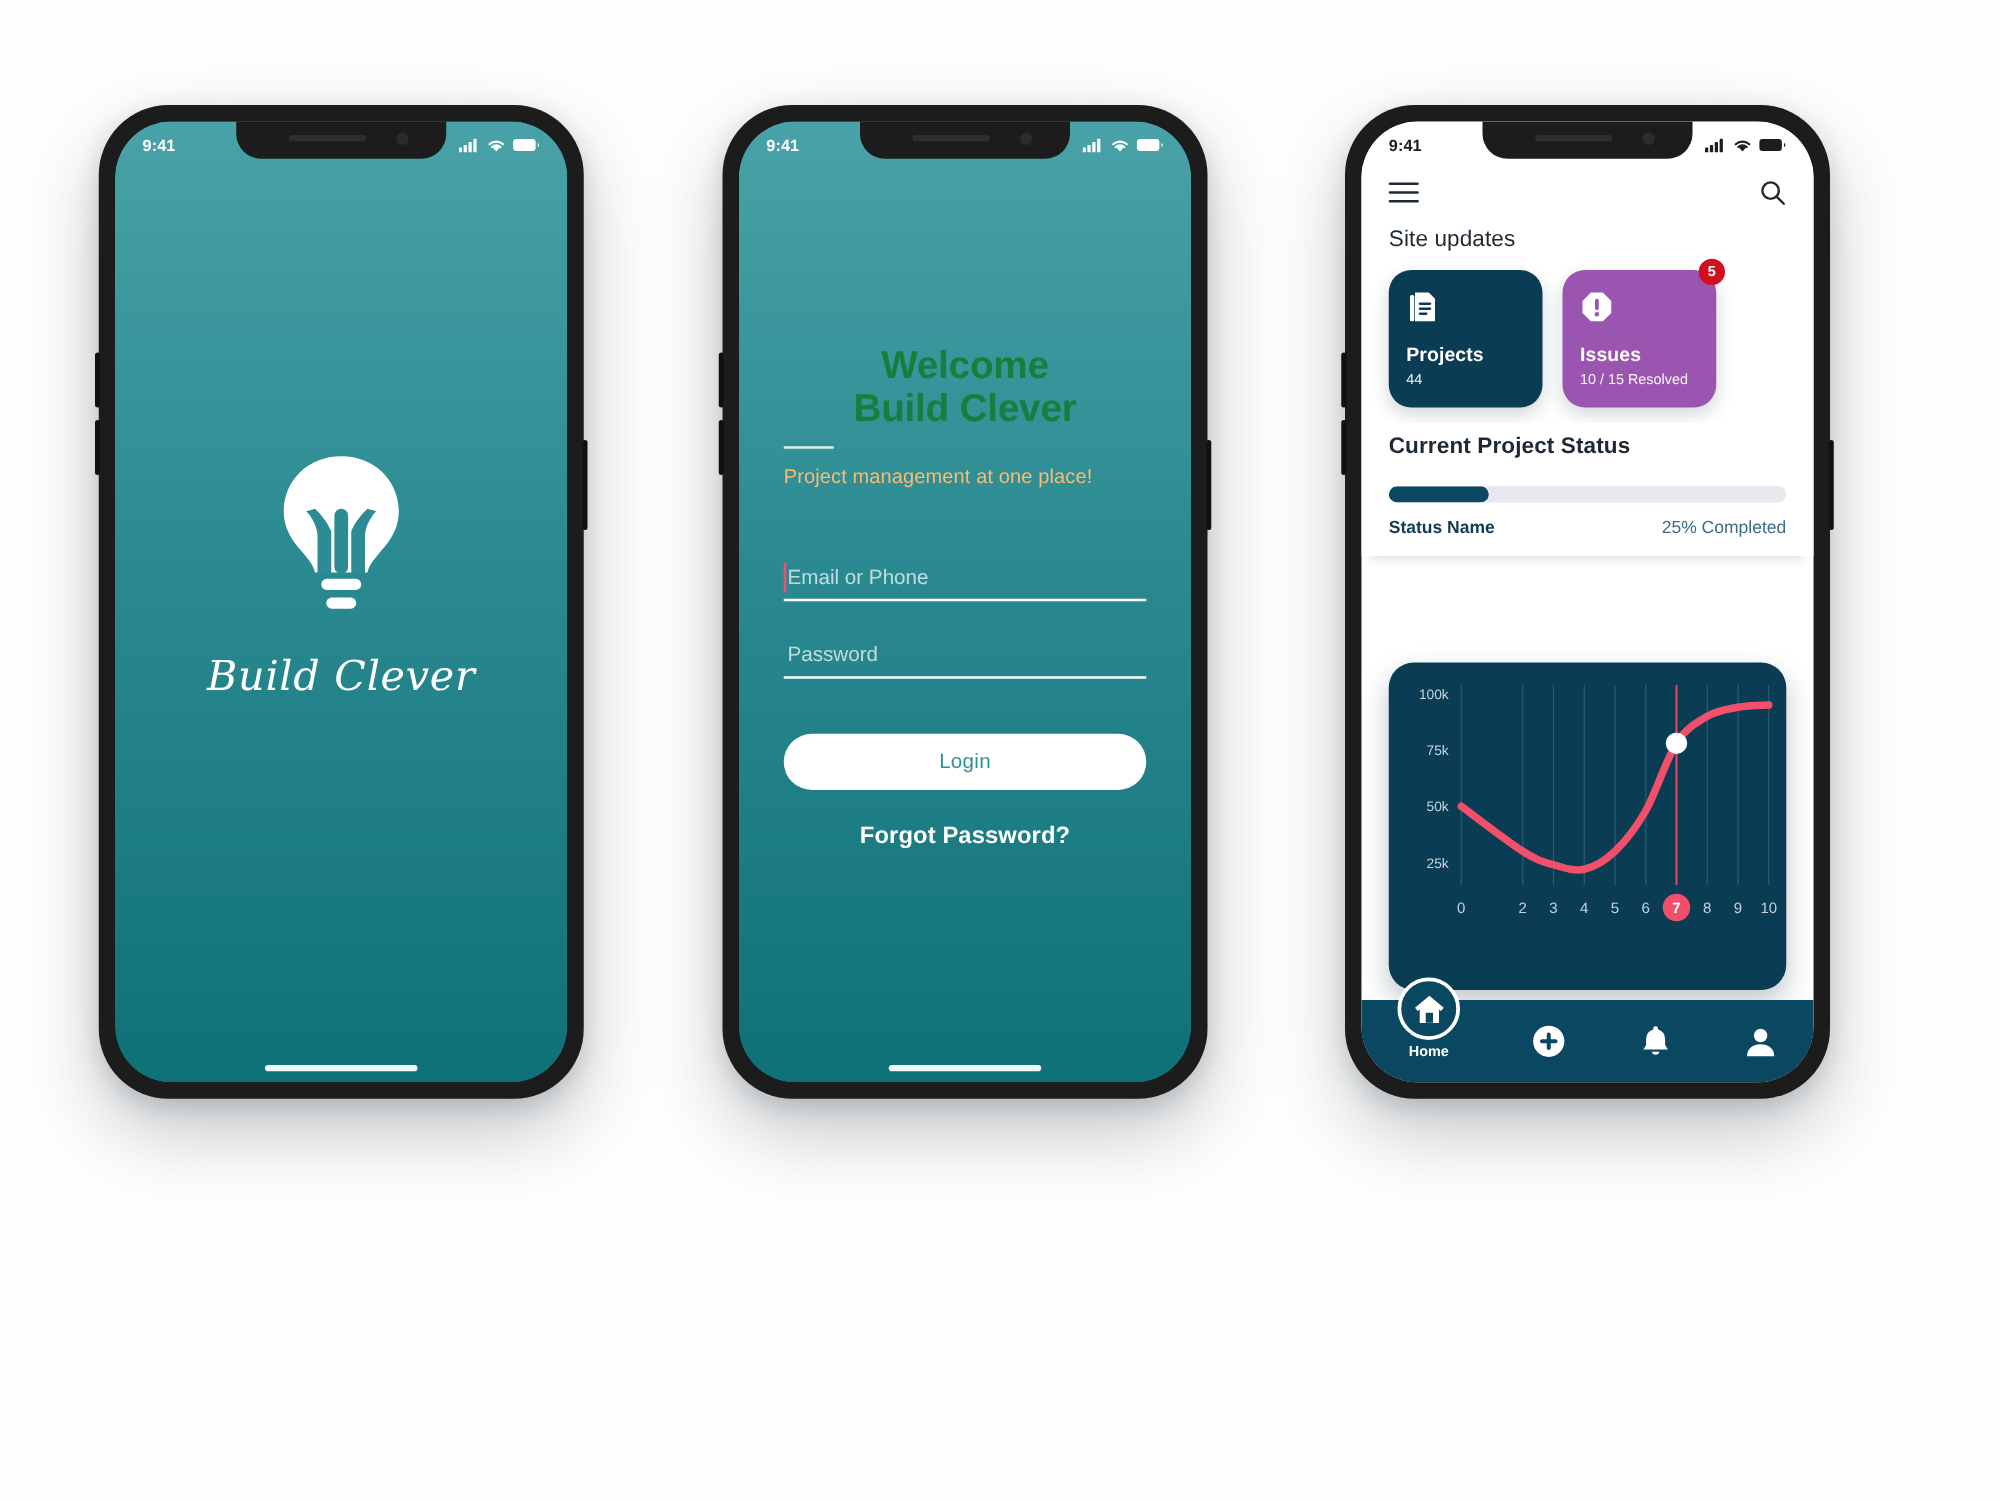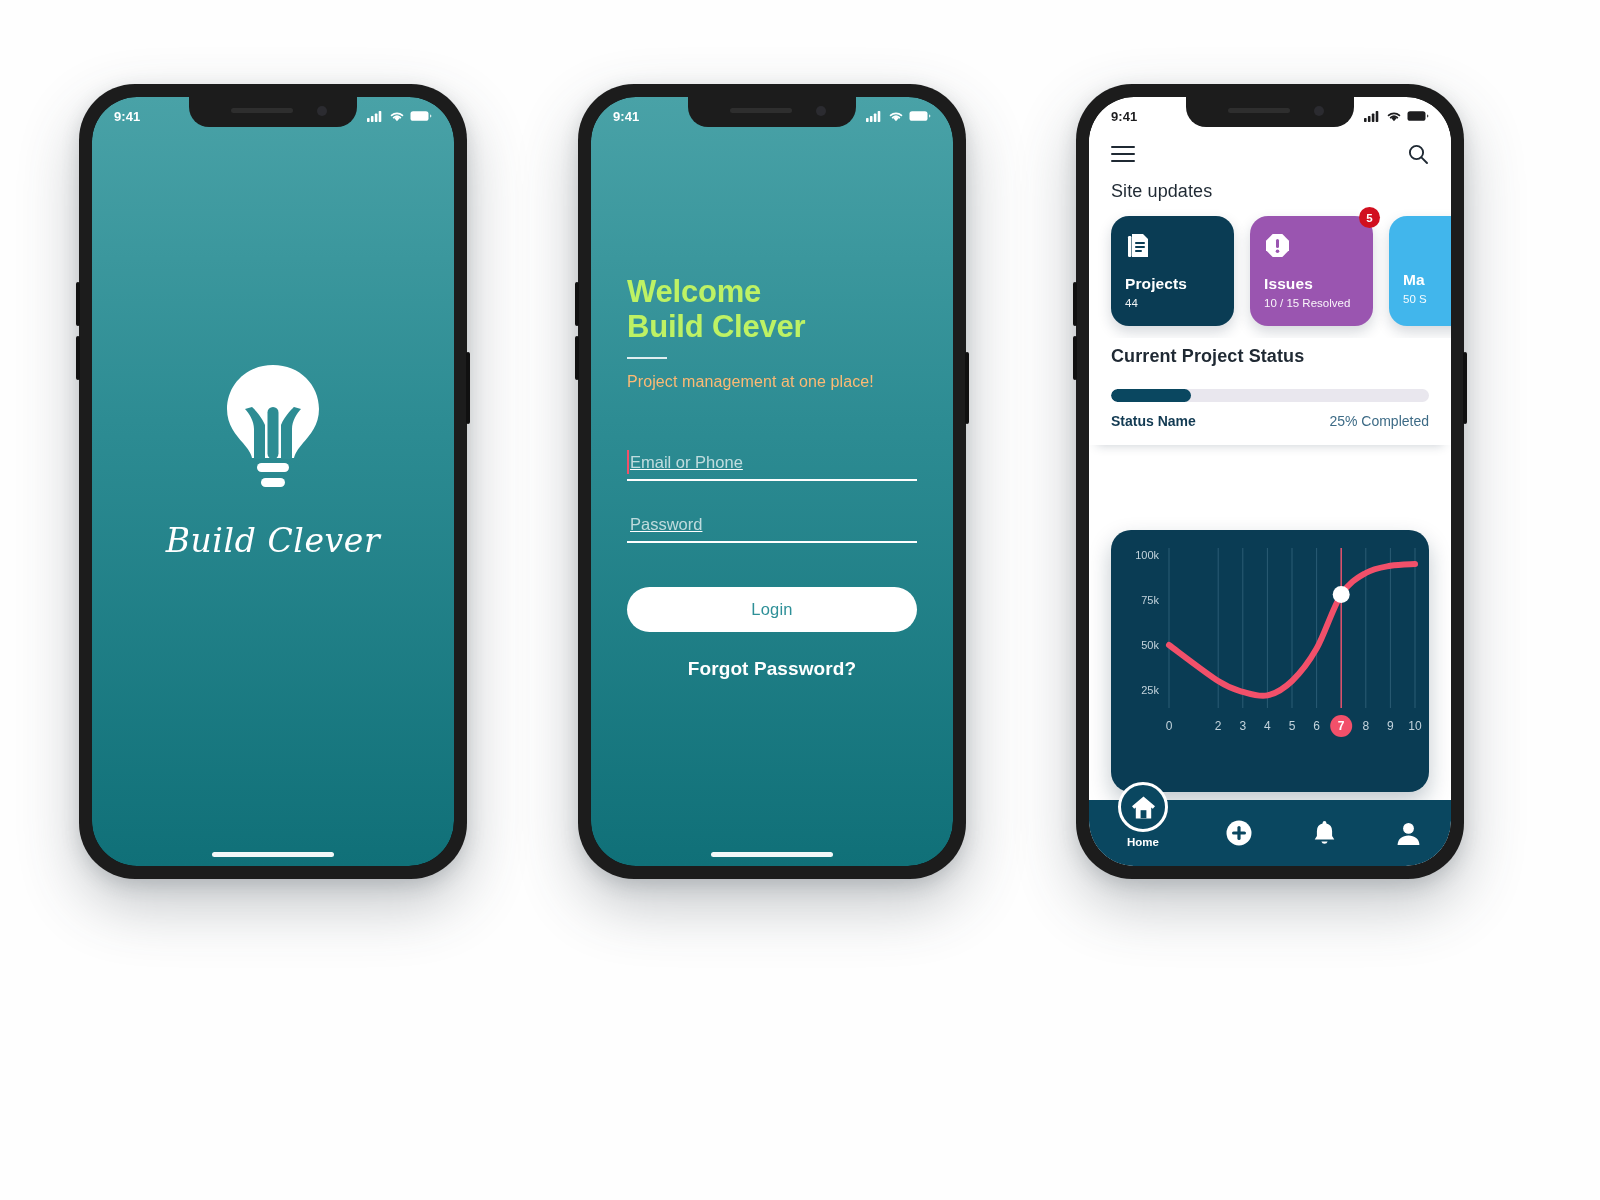--- a/index.html
+++ b/index.html
@@ -137,23 +137,24 @@
     position: absolute; inset: 0;
     padding: 0 36px;
     box-sizing: border-box;
     display: flex; flex-direction: column;
     justify-content: flex-start;
   }
   .login-head { margin-top: 178px; }
   .login-h1 {
     font-size: 31px;
     font-weight: 700;
-    color: #bef264;
+    color: #15803d;
     line-height: 1.12;
     letter-spacing: -0.2px;
+    text-align: center;
   }
   .rule {
     width: 40px; height: 2px;
     background: rgba(255,255,255,0.85);
     margin: 13px 0 14px 0;
   }
   .login-sub {
     font-size: 16px;
     color: #fdba74;
     letter-spacing: 0.1px;
@@ -168,21 +169,20 @@
   .field-input {
     width: 100%;
     background: transparent;
     border: 0;
     outline: 0;
     color: #ffffff;
     font-size: 16.5px;
     font-family: "Liberation Sans", sans-serif;
     padding: 0 0 0 3px;
     box-sizing: border-box;
-    text-decoration: underline;
   }
   .field-input::placeholder { color: rgba(255,255,255,0.70); }
   .caret {
     position: absolute;
     left: 0; top: -3px;
     width: 2px; height: 24px;
     background: #f2506a;
   }
   .login-btn {
     margin-top: 10px;
@@ -548,25 +548,20 @@
                 <svg width="27" height="27" viewBox="0 0 27 27">
                   <path d="M8.7 2 h9.6 l6.7 6.7 v9.6 l-6.7 6.7 h-9.6 L2 18.3 V8.7 Z" fill="#ffffff"></path>
                   <rect x="12" y="7" width="3" height="9" rx="1.5" fill="#9a55b0"></rect>
                   <circle cx="13.5" cy="19.3" r="1.8" fill="#9a55b0"></circle>
                 </svg>
               </div>
               <div class="card-title">Issues</div>
               <div class="card-sub">10 / 15 Resolved</div>
             </div>
 
-            <div class="card" style="background:#41b6ec;">
-              <div class="card-icon" style="height:27px;"></div>
-              <div class="card-title">Ma</div>
-              <div class="card-sub">50 S</div>
-            </div>
           </div>
 
           <div class="dash-h3">Current Project Status</div>
 
           <div class="status-block">
             <div class="bar-track">
               <div class="bar-fill" id="progress-fill" style="width: 25%;"></div>
             </div>
             <div class="bar-labels">
               <div class="bar-name">Status Name</div>

